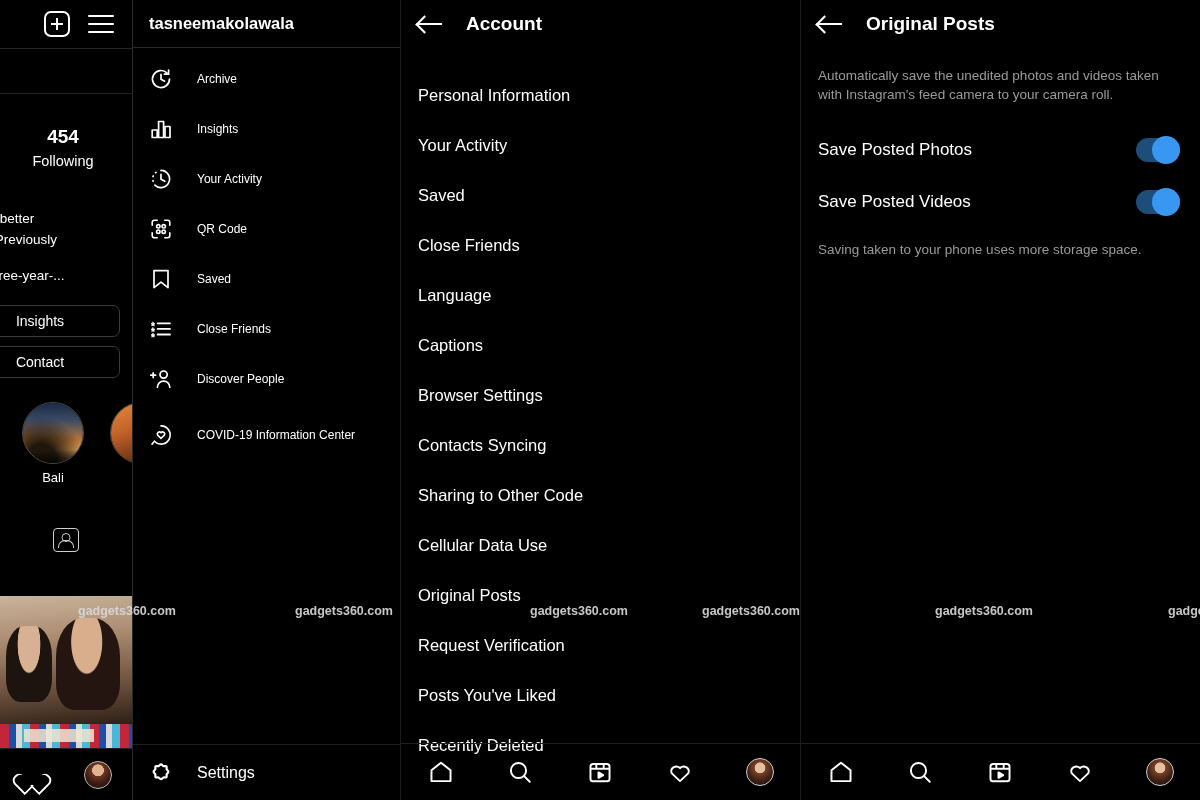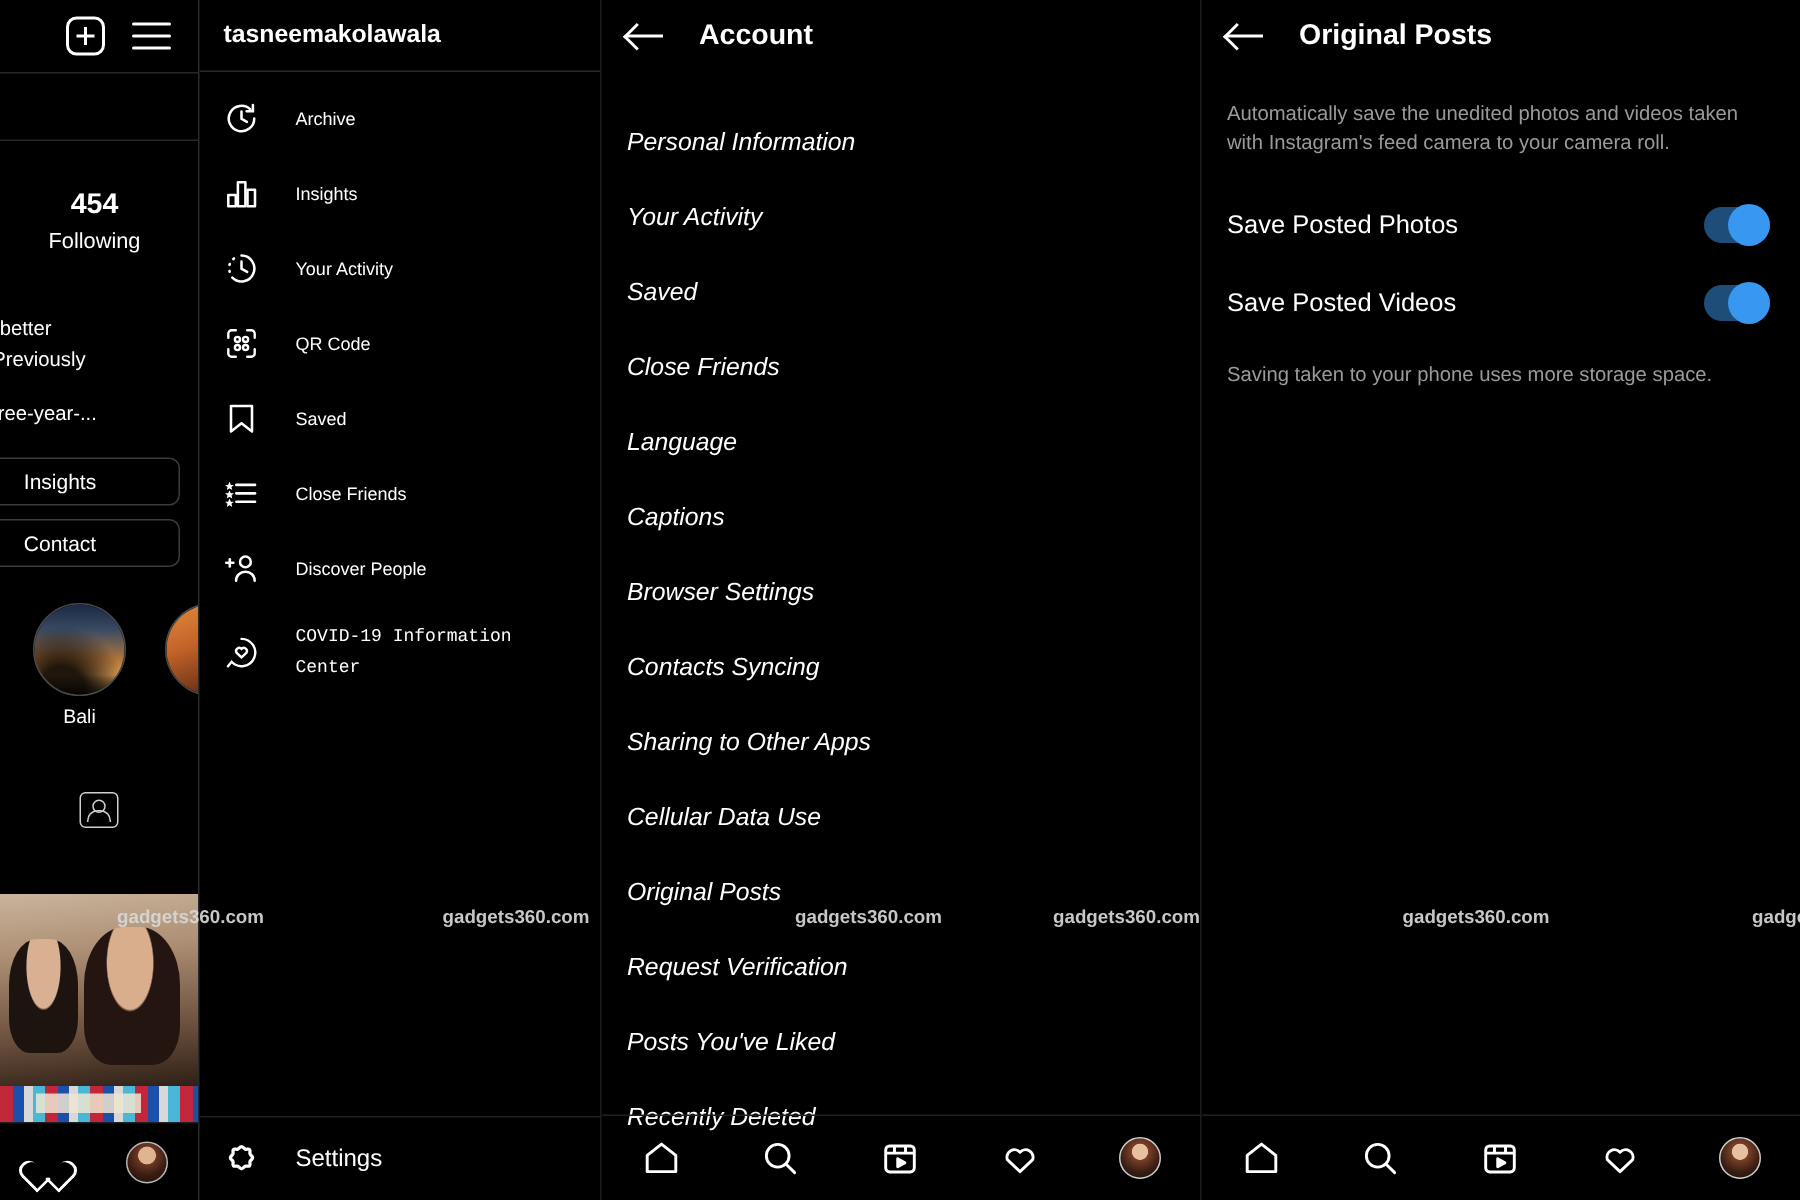--- a/index.html
+++ b/index.html
@@ -89,36 +89,36 @@
   .ico-heart-o::after  { right:0; border-left:none; transform:rotate(45deg); transform-origin:0 100%; }
   .avatar-sm { width:28px; height:28px; border-radius:50%; border:1.5px solid #b9b9b9;
      background: radial-gradient(circle at 50% 32%, #e0b48e 0 26%, #6c3723 28%, #3a1d12 60%, #1a0d08 100%); }
 
   
   .p2-head { height:48px; display:flex; align-items:center; padding-left:16px; border-bottom:1px solid #2a2a2a; }
   .p2-user { color:#fff; font-size:16.5px; font-weight:bold;text-align:center; }
   .p2-list { padding-top:6px; }
   .p2-item { display:flex; align-items:center; gap:24px; padding:0 16px; height:50px; }
   .p2-item .lbl { color:#fff; font-size:12px; line-height:21px; }
-  .p2-item.two { height:62px; align-items:center;font-family:Liberation Mono, monospace; }
+  .p2-item.two { height:62px; align-items:center; }
   .p2-item.two .lbl { max-width:180px; }
   .ic { width:24px; height:24px; flex:none; position:relative; color:#fff; }
   .ic svg { display:block; width:24px; height:24px; }
   .p2-settings { position:absolute; left:0; bottom:0; width:268px; height:56px; border-top:1px solid #1f1f1f;
      display:flex; align-items:center; gap:24px; padding-left:16px; }
   .p2-settings .lbl { color:#fff; font-size:16px; }
 
   
   .p-head { height:48px; display:flex; align-items:center; gap:22px; padding-left:17px; }
   .p-head .title { color:#fff; font-size:19px; font-weight:bold; }
   .ico-back { width:26px; height:18px; position:relative; flex:none; }
   .ico-back::before { content:""; position:absolute; left:0; top:8px; width:24px; height:2px; background:#fff; }
   .ico-back::after { content:""; position:absolute; left:0; top:3px; width:11px; height:11px;
      border-left:2px solid #fff; border-bottom:2px solid #fff; transform:rotate(45deg); }
-  .p3-list { padding-top:22px;font-style:italic; }
+  .p3-list { padding-top:22px; }
   .p3-item { height:50px; display:flex; align-items:center; padding-left:17px; color:#fff; font-size:16.5px; }
 
   .p3-nav, .p4-nav { position:absolute; left:0; bottom:0; width:400px; height:57px; border-top:1px solid #1f1f1f;
      display:flex; align-items:center; justify-content:space-around; }
   .navico { width:26px; height:26px; color:#fff; }
   .navico svg { display:block; width:26px; height:26px; }
   .avatar-nav { width:28px; height:28px; border-radius:50%; border:1.5px solid #cfcfcf;
      background: radial-gradient(circle at 50% 34%, #e6c0a0 0 24%, #7a4027 26%, #3b1f14 62%, #160b06 100%); }
 
   
@@ -324,21 +324,21 @@
 
     <div class="p3-list">
       <div class="p3-item">Personal Information</div>
       <div class="p3-item">Your Activity</div>
       <div class="p3-item">Saved</div>
       <div class="p3-item">Close Friends</div>
       <div class="p3-item">Language</div>
       <div class="p3-item">Captions</div>
       <div class="p3-item">Browser Settings</div>
       <div class="p3-item">Contacts Syncing</div>
-      <div class="p3-item">Sharing to Other Apps</div>
+      <div class="p3-item">Sharing to Other Code</div>
       <div class="p3-item">Cellular Data Use</div>
       <div class="p3-item">Original Posts</div>
       <div class="p3-item">Request Verification</div>
       <div class="p3-item">Posts You've Liked</div>
       <div class="p3-item">Recently Deleted</div>
     </div>
 
     <div class="p3-nav">
       <span class="navico">
         <svg viewBox="0 0 24 24" fill="none" stroke="currentColor" stroke-width="1.8" stroke-linejoin="round">

